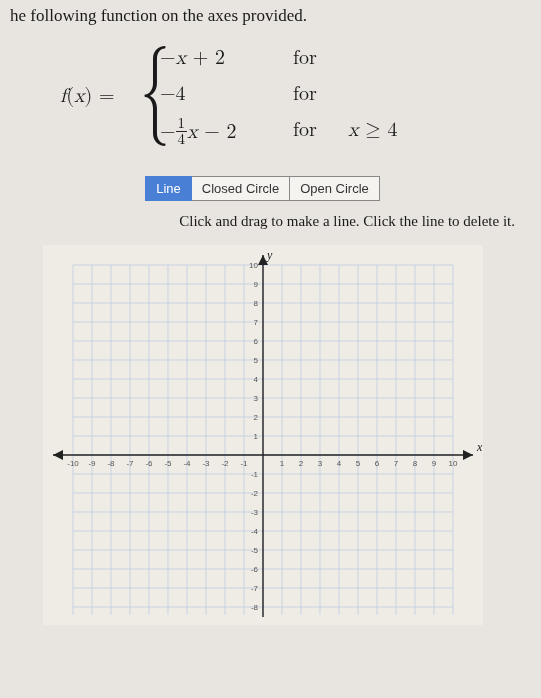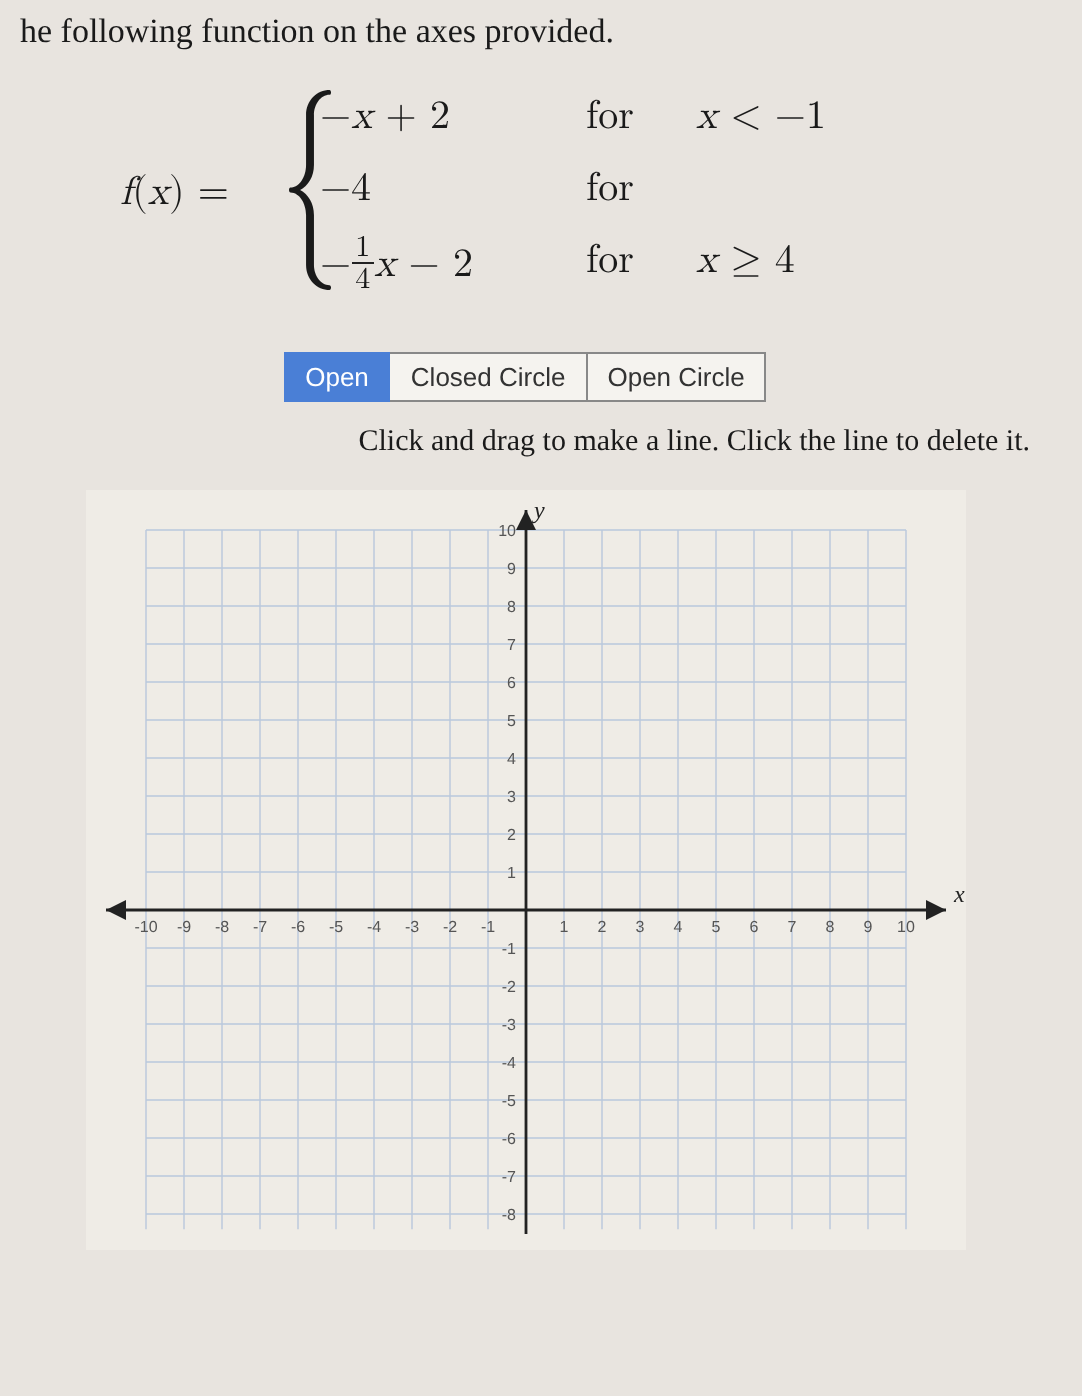--- a/index.html
+++ b/index.html
@@ -104,38 +104,37 @@
 
   <div class="heading">he following function on the axes provided.</div>
 
   <div class="formula">
     <span class="fx"><i>f</i>(<i>x</i>) =</span>
     <span class="brace">{</span>
     <div class="pieces">
       <div class="piece-row">
         <span class="expr">−<i>x</i> + 2</span>
         <span class="for">for</span>
-        <span class="dom"><i>x</i> &lt; −1</span>
       </div>
       <div class="piece-row">
         <span class="expr">−4</span>
         <span class="for">for</span>
       </div>
       <div class="piece-row">
         <span class="expr">
           −<span class="frac"><span class="num">1</span><span class="den">4</span></span><i>x</i> − 2
         </span>
         <span class="for">for</span>
         <span class="dom"><i>x</i> ≥ 4</span>
       </div>
     </div>
   </div>
 
   <div class="tool-row">
-    <button class="tool-btn active">Open</button>
+    <button class="tool-btn active">Line</button>
     <button class="tool-btn">Closed Circle</button>
     <button class="tool-btn">Open Circle</button>
   </div>
 
   <div class="instr">
     <div>Click and drag to make a line. Click the line to delete it.</div>
   </div>
 
   <div class="graph-wrap">
     <svg class="graph" width="440" height="380" viewBox="0 0 440 380">

